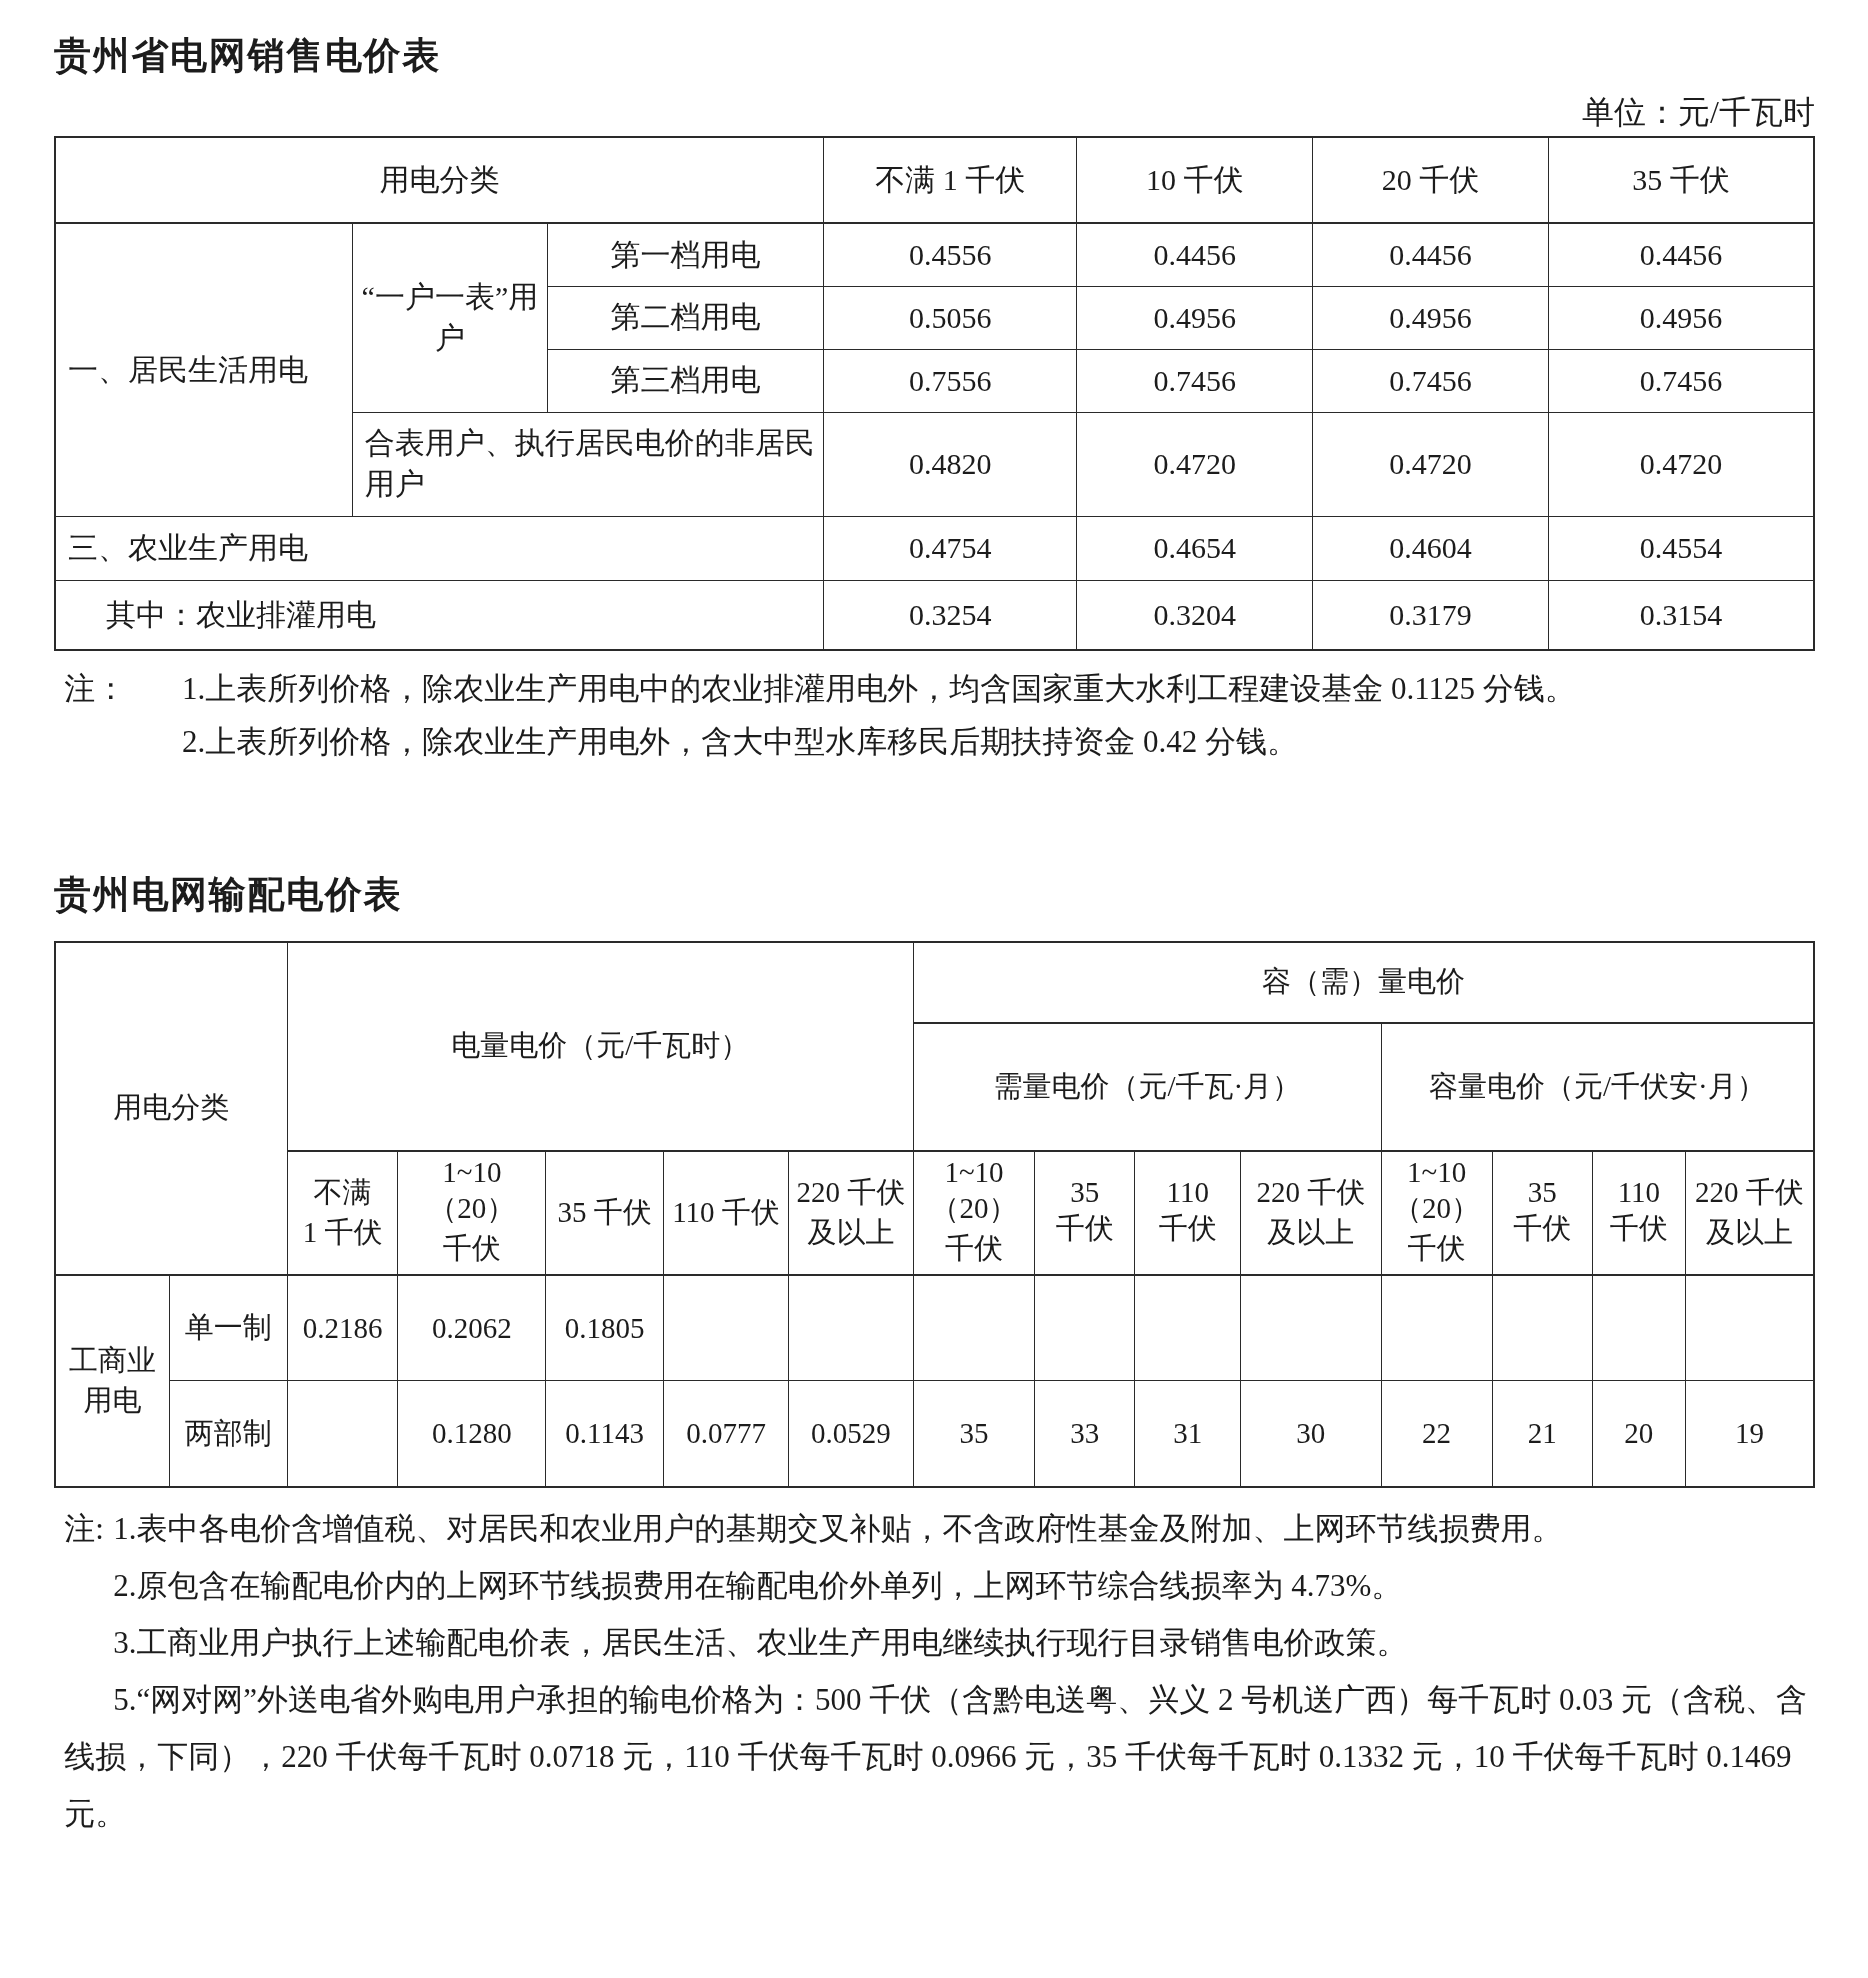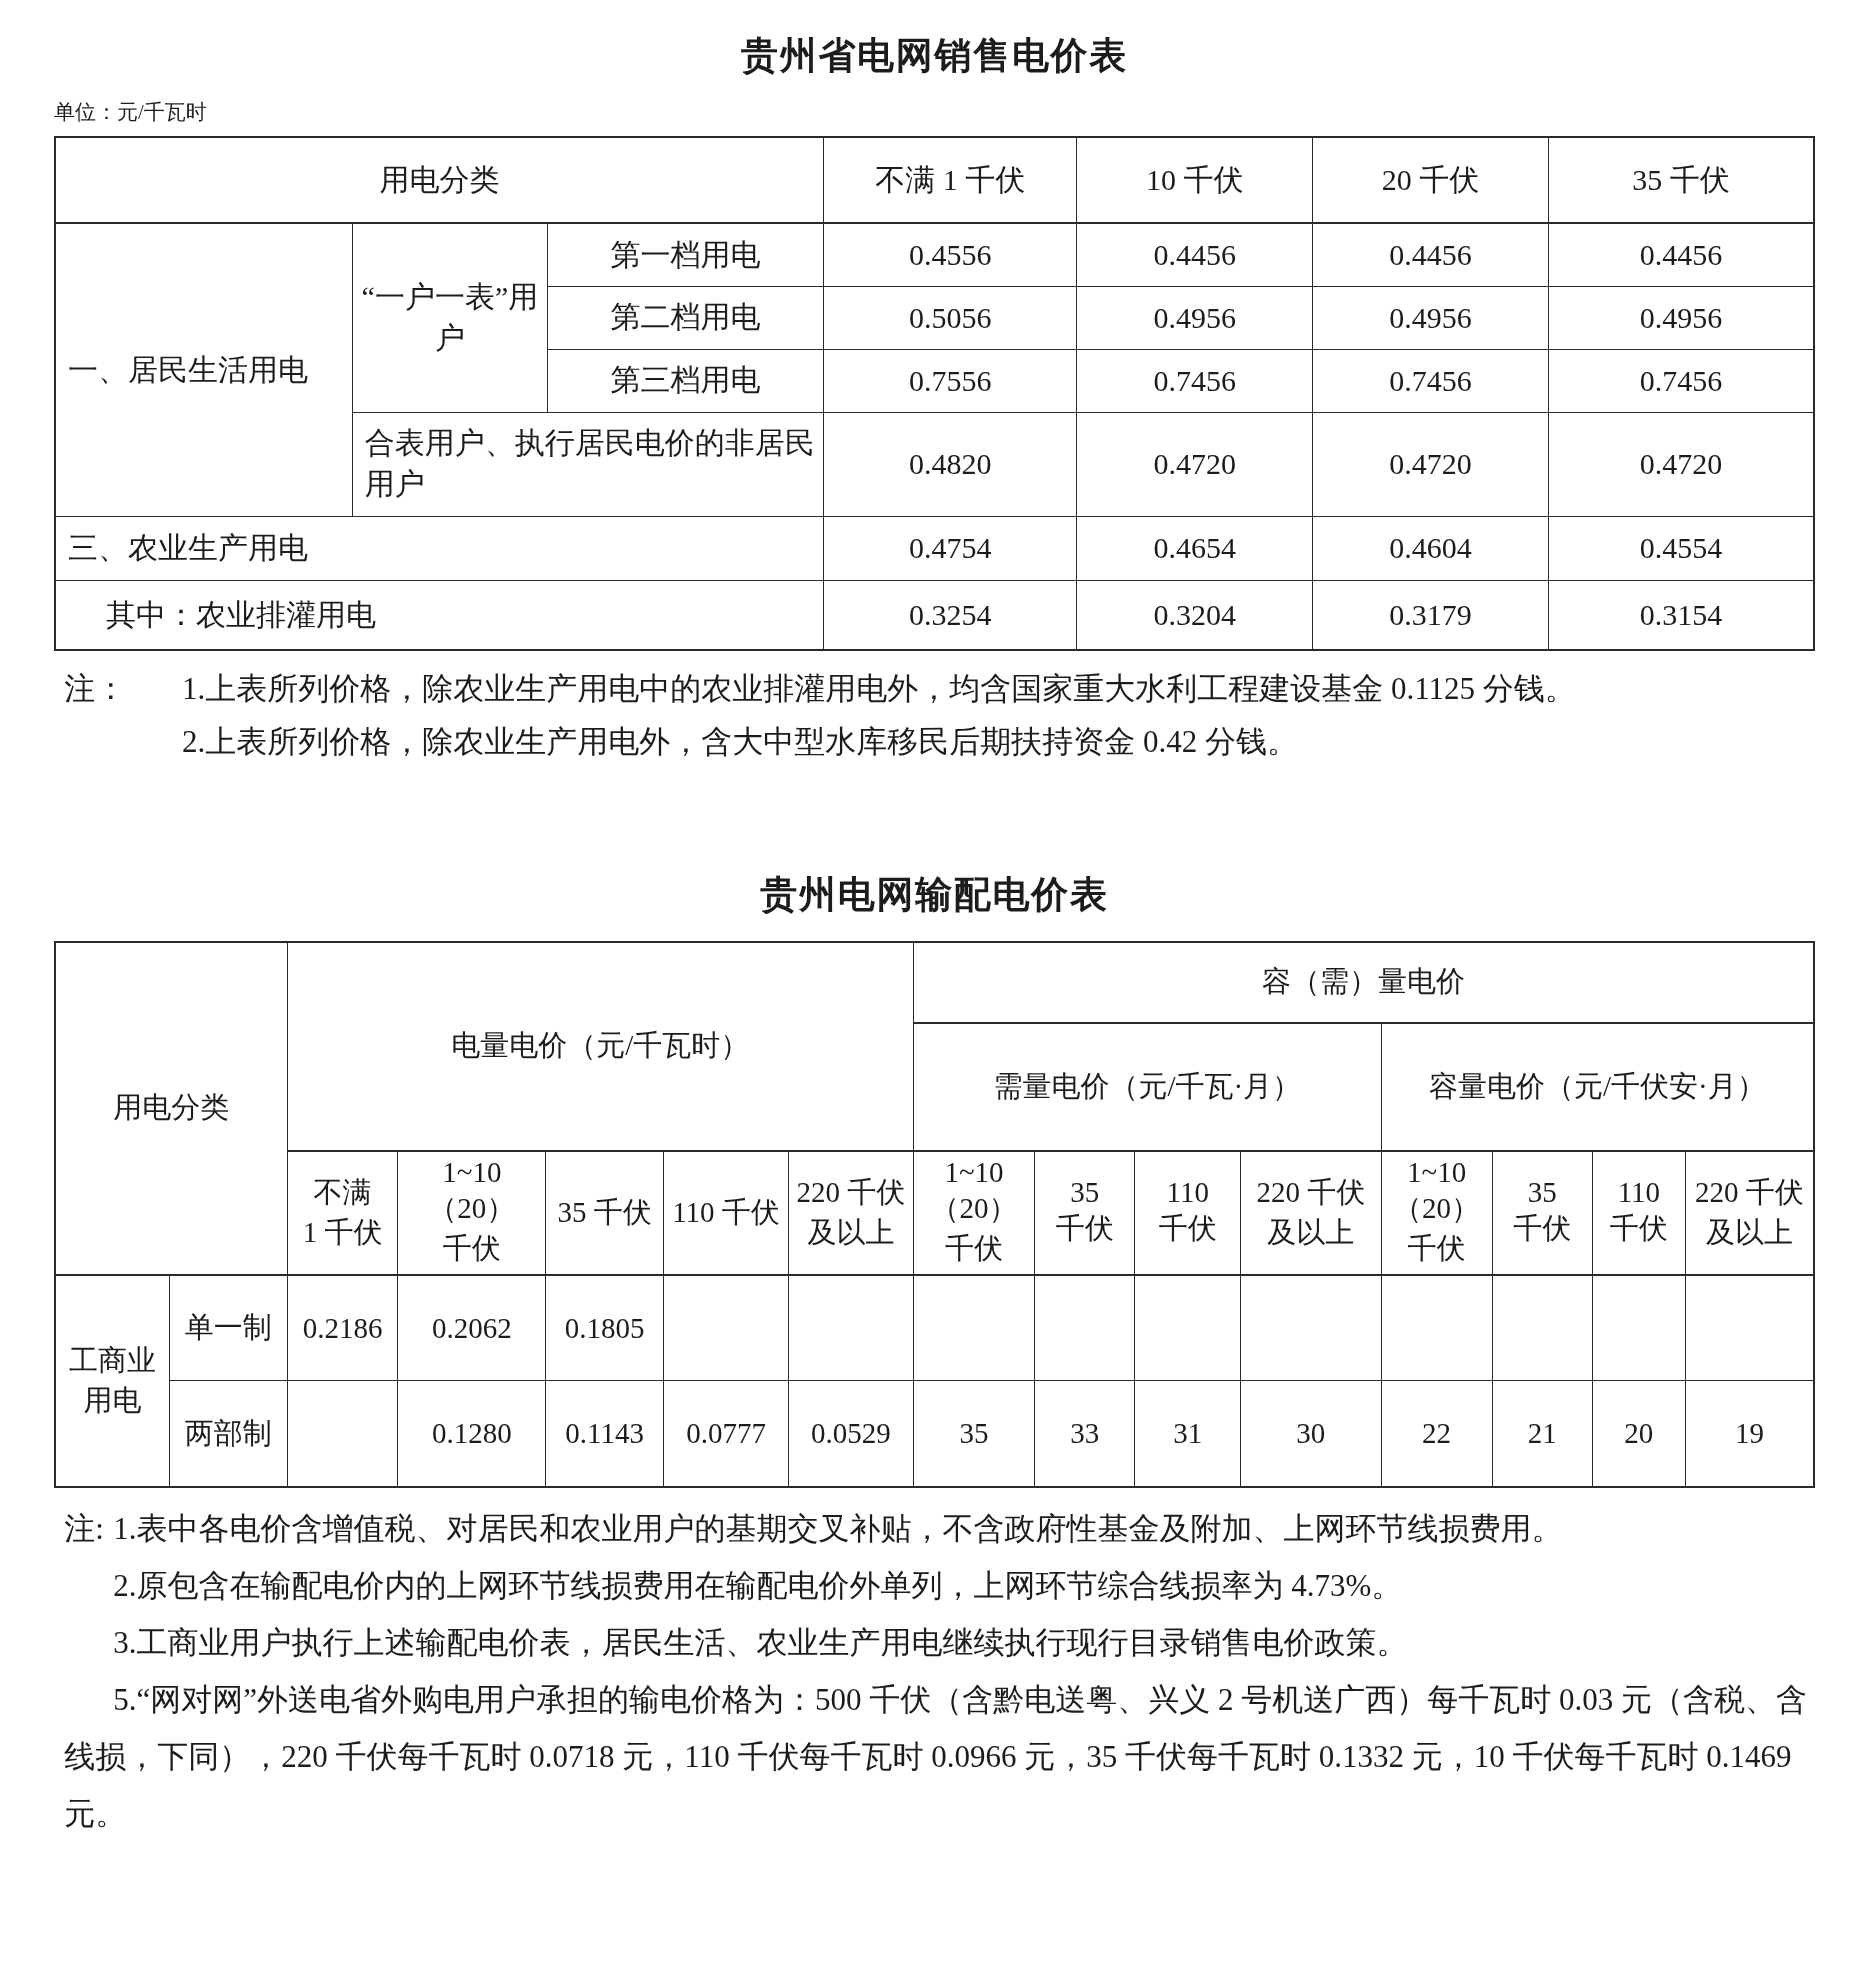--- a/index.html
+++ b/index.html
@@ -8,29 +8,29 @@
     width: 1869px;
     height: 1978px;
     font-family: "Liberation Serif", "DejaVu Serif", serif;
     color: #1c1c1c;
     -webkit-font-smoothing: antialiased;
   }
   .page { padding: 33px 54px 0 54px; }
 
   .doc-title {
     margin: 0 0 15.4px 0;
-    text-align: center;
+    text-align: left;
     font-size: 37px;
     font-weight: bold;
     line-height: 45px;
     letter-spacing: 1.7px;
   }
   .unit-line {
-    text-align: left;
-    font-size: 21px;
+    text-align: right;
+    font-size: 32px;
     line-height: 38px;
     margin: 0 0 5.1px 0;
   }
 
   table.price-table {
     width: 100%;
     border-collapse: collapse;
     table-layout: fixed;
     border: 2.6px solid #2a2a2a;
     font-size: 30px;

